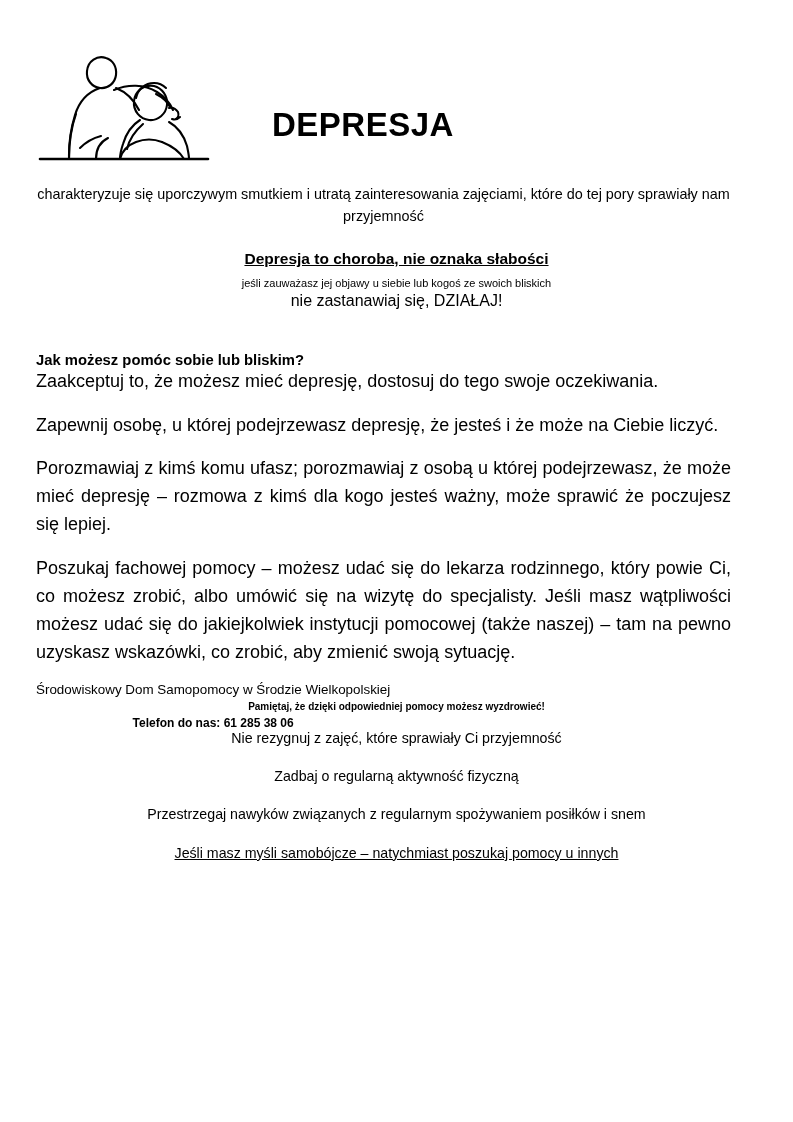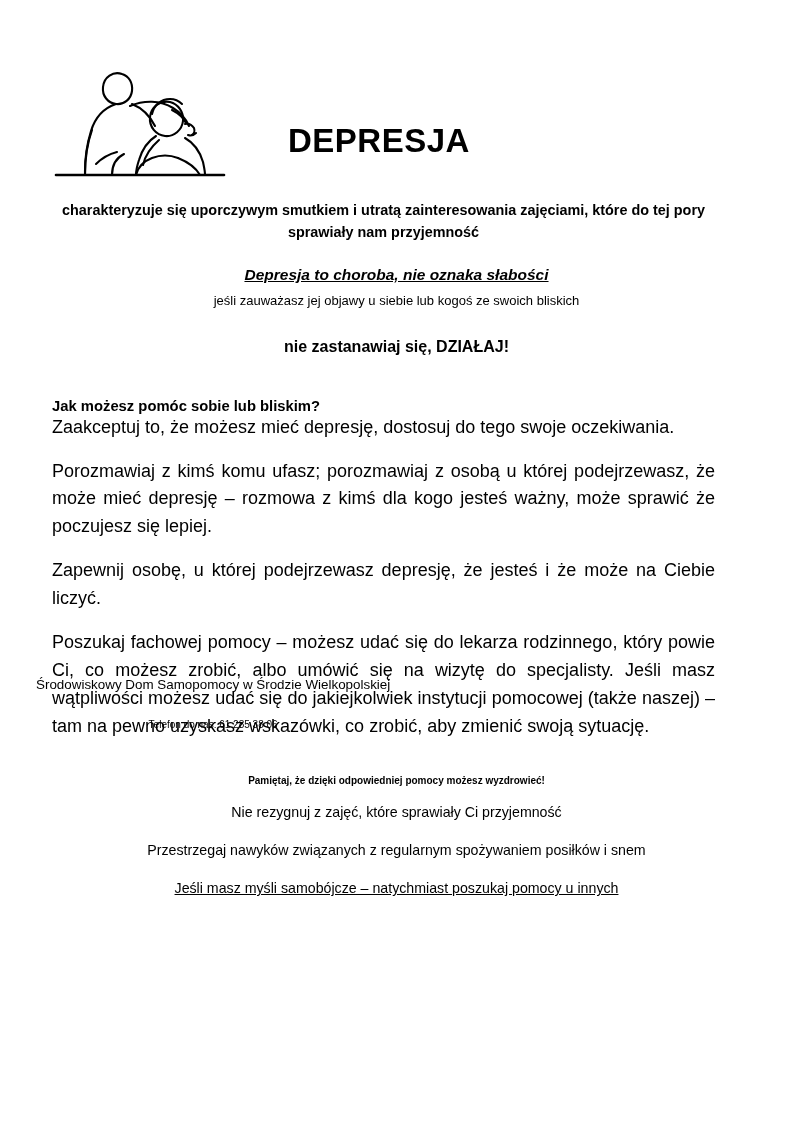--- a/index.html
+++ b/index.html
@@ -12,21 +12,21 @@
     height: 1122px;
     font-family: "Liberation Sans", sans-serif;
     color: #000000;
     position: relative;
     overflow: hidden;
   }
   .page {
     position: relative;
     width: 793px;
     height: 814px;
-    padding: 16px;
+    padding: 0;
     box-sizing: border-box;
     border-radius: 20px;
   }
 
   
   .header {
     position: relative;
     height: 175px;
   }
   .illustration {
@@ -50,45 +50,43 @@
 
   
   .intro {
     margin: 0 62px 0 36px;
   }
   .intro p {
     text-align: center;
     font-size: 14.4px;
     line-height: 1.55;
     margin: 8px 0 17px 0;
-    font-weight: bold;
   }
   .intro p.first {
     margin-top: 8px;
   }
 
   
   .slogan-block {
     margin: 22px 36px 0 36px;
     text-align: center;
   }
   .slogan-main {
     font-size: 15.5px;
     font-weight: bold;
-    font-style: italic;
     text-decoration: underline;
     margin-bottom: 9px;
   }
   .slogan-sub {
-    font-size: 13px;
-    margin-bottom: 30px;
+    font-size: 11px;
+    margin-bottom: 3px;
   }
   .slogan-cta {
     font-size: 16px;
-    font-weight: bold;
+    font-weight: normal;
     margin-bottom: 2px;
     text-align: center;
   }
 
   
   .help {
     margin: 42px 62px 0 36px;
   }
   .help h2 {
     font-size: 14.8px;
@@ -132,23 +130,23 @@
     position: absolute;
     left: 36px;
     bottom: 84px;
     text-align: center;
   }
   .footer .line {
     font-size: 13.4px;
     line-height: 1.35;
   }
   .footer .phone {
-    font-size: 10px;
-    font-weight: normal;
-    margin-top: 25px;
+    font-size: 12px;
+    font-weight: bold;
+    margin-top: 17px;
   }
 </style>
 </head>
 <body>
 
 <div class="page">
 
   <div class="header">
     <div class="illustration">
       <svg viewBox="0 0 215 138" width="215" height="138" xmlns="http://www.w3.org/2000/svg">
@@ -193,29 +191,30 @@
 
   <div class="slogan-block">
     <div class="slogan-main">Depresja to choroba, nie oznaka słabości</div>
     <div class="slogan-sub">jeśli zauważasz jej objawy u siebie lub kogoś ze swoich bliskich</div>
     <div class="slogan-cta">nie zastanawiaj się, DZIAŁAJ!</div>
   </div>
 
   <div class="help">
     <h2>Jak możesz pomóc sobie lub bliskim?</h2>
     <p>Zaakceptuj to, że możesz mieć depresję, dostosuj do tego swoje oczekiwania.</p>
+    <p>Zapewnij osobę, u której podejrzewasz depresję, że jesteś i że może na Ciebie liczyć.</p>
     <p>Porozmawiaj z kimś komu ufasz; porozmawiaj z osobą u której podejrzewasz, że może mieć depresję – rozmowa z kimś dla kogo jesteś ważny, może sprawić że poczujesz się lepiej.</p>
-    <p>Zapewnij osobę, u której podejrzewasz depresję, że jesteś i że może na Ciebie liczyć.</p>
     <p>Poszukaj fachowej pomocy – możesz udać się do lekarza rodzinnego, który powie Ci, co możesz zrobić, albo umówić się na wizytę do specjalisty. Jeśli masz wątpliwości możesz udać się do jakiejkolwiek instytucji pomocowej (także naszej) – tam na pewno uzyskasz wskazówki, co zrobić, aby zmienić swoją sytuację.</p>
   </div>
 
   <div class="remember">
     <h3>Pamiętaj, że dzięki odpowiedniej pomocy możesz wyzdrowieć!</h3>
     <ul>
       <li>Nie rezygnuj z zajęć, które sprawiały Ci przyjemność</li>
+      <li>Zadbaj o regularną aktywność fizyczną</li>
       <li>Przestrzegaj nawyków związanych z regularnym spożywaniem posiłków i snem</li>
       <li class="underlined">Jeśli masz myśli samobójcze – natychmiast poszukaj pomocy u innych</li>
     </ul>
   </div>
 
   <div class="footer">
     <div class="line">Środowiskowy Dom Samopomocy w Środzie Wielkopolskiej</div>
     <div class="phone">Telefon do nas: 61 285 38 06</div>
   </div>
 

